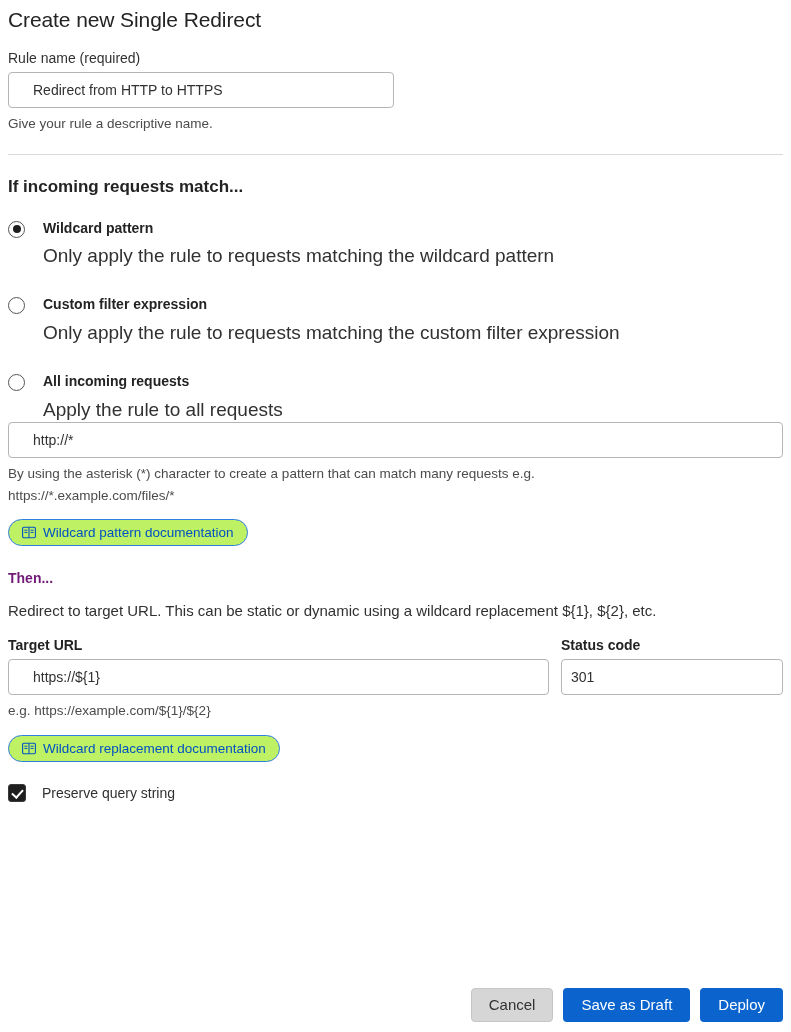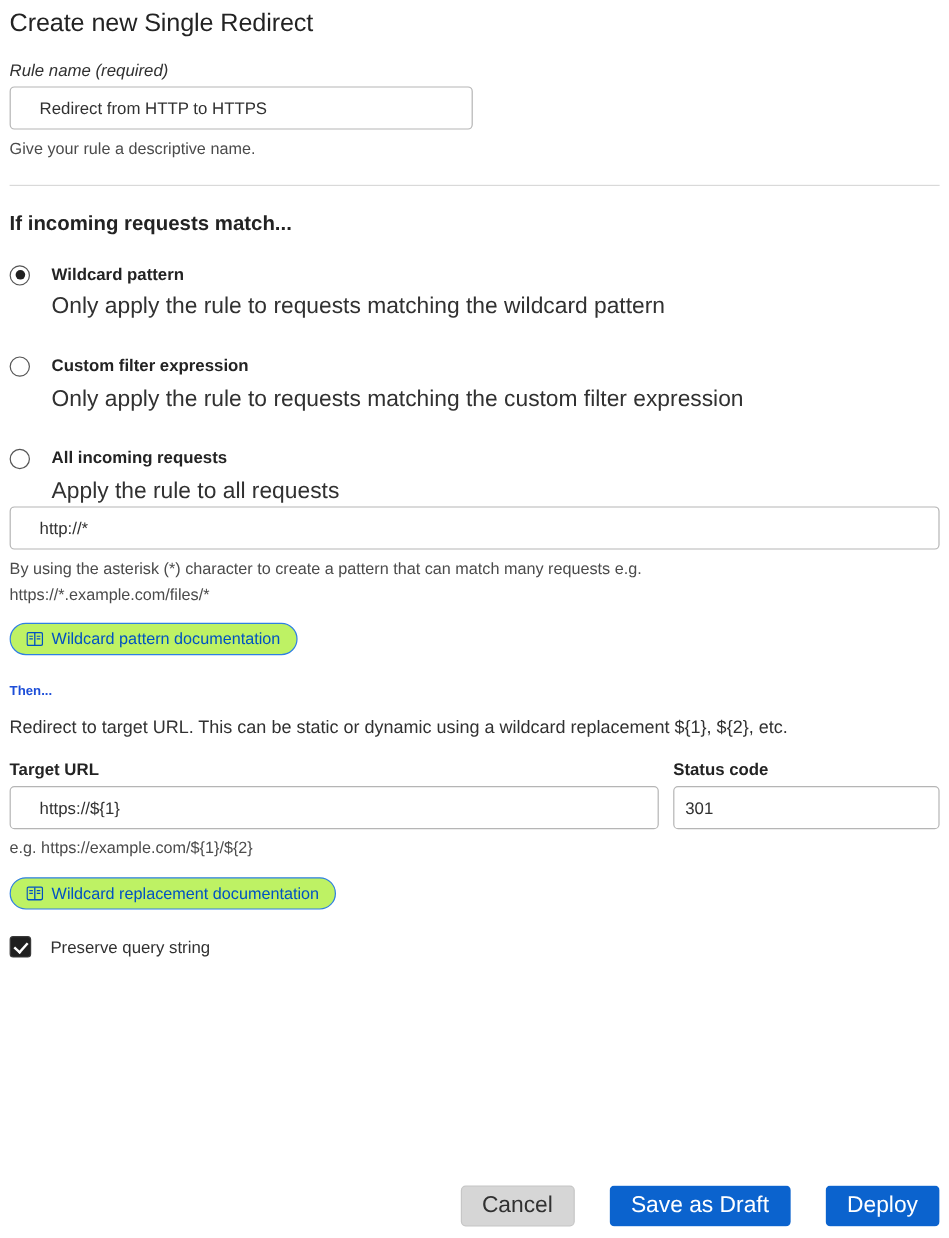--- a/index.html
+++ b/index.html
@@ -25,21 +25,20 @@
     font-weight: normal;
     color: #232323;
     margin: 8px 0 0 0;
     letter-spacing: -0.1px;
   }
   .field-label {
     font-size: 14px;
     color: #313131;
     margin-top: 18px;
     margin-bottom: 6px;
-    font-style: italic;
   }
   .field-label.bold { font-weight: bold; }
   input.text-input {
     display: block;
     height: 36px;
     border: 1px solid #b5b5b5;
     border-radius: 4px;
     background: #fff;
     font-size: 14px;
     font-family: "Liberation Sans", sans-serif;
@@ -118,23 +117,23 @@
     padding: 0 13px;
     color: #0051c3;
     font-size: 13.5px;
     background: #bef264;
     margin-top: 14px;
     cursor: pointer;
     white-space: nowrap;
   }
   .doc-pill svg { display: block; }
   .then-heading {
-    font-size: 11px;
+    font-size: 14px;
     font-weight: bold;
-    color: #1d4ed8;
+    color: #701a75;
     margin: 24px 0 0 0;
   }
   .then-desc {
     font-size: 15px;
     color: #313131;
     margin-top: 16px;
   }
   .two-col {
     display: flex;
     gap: 12px;
@@ -209,27 +208,26 @@
   .action-bar {
     position: absolute;
     right: 8px;
     bottom: 10px;
     display: flex;
     gap: 10px;
   }
   .btn {
     height: 34px;
     border-radius: 4px;
-    font-size: 19px;
+    font-size: 15px;
     font-family: "Liberation Sans", sans-serif;
     padding: 0 17px;
     border: 1px solid transparent;
     cursor: pointer;
     line-height: 32px;
-    margin-left: 19px;
   }
   .btn-cancel {
     background: #d6d6d6;
     color: #313131;
     border-color: #c6c6c6;
   }
   .btn-draft {
     background: #0b63ce;
     color: #fff;
   }

